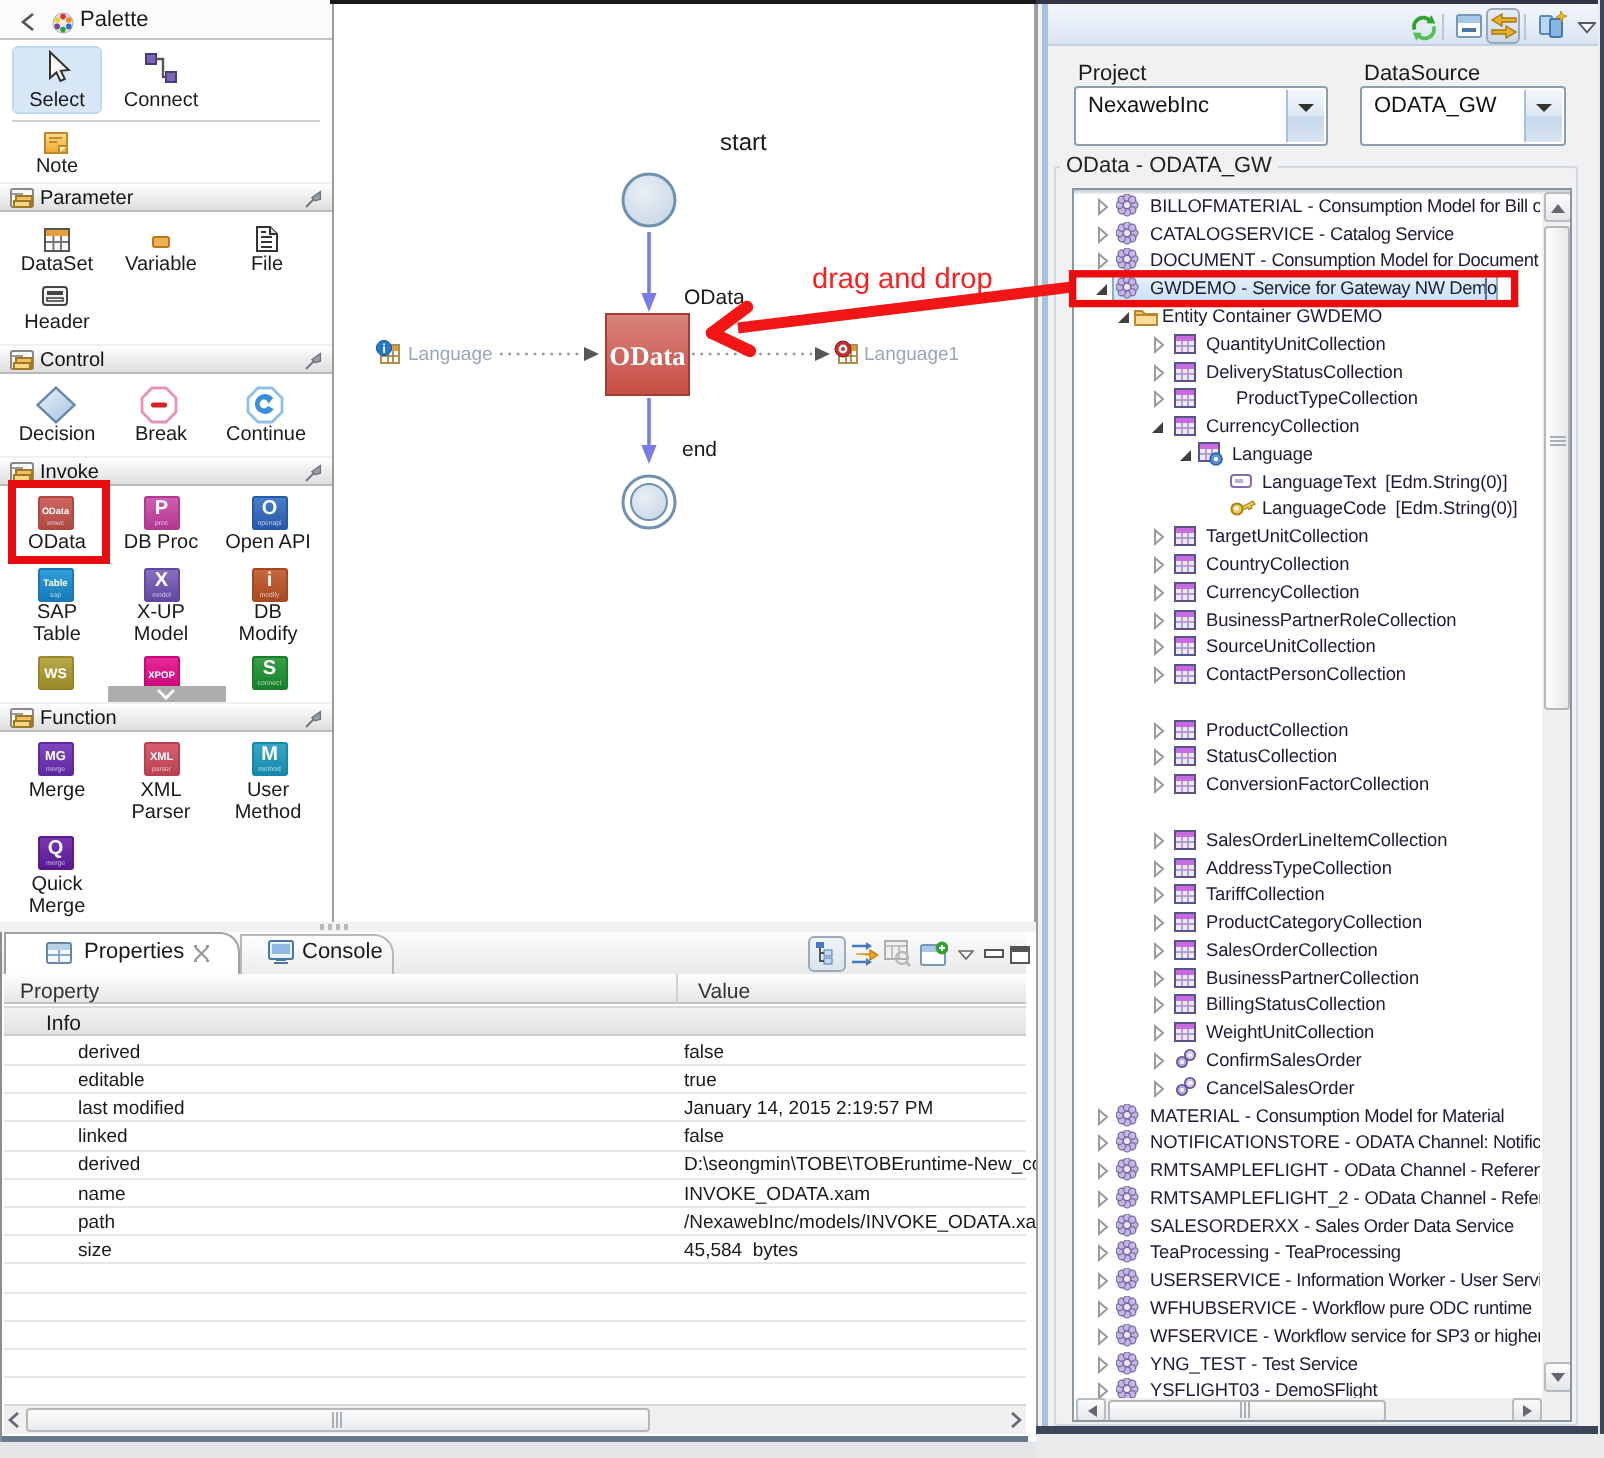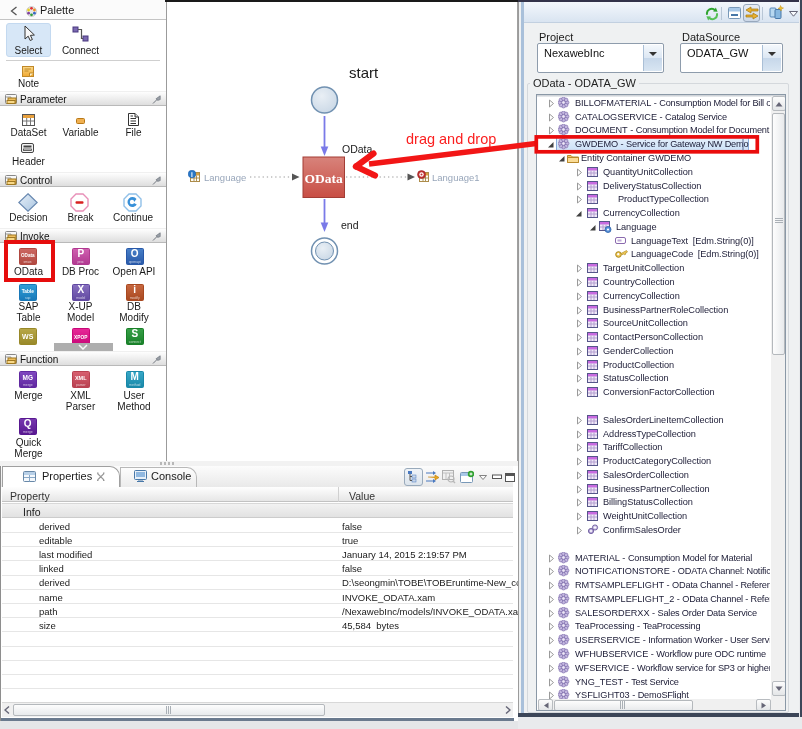--- a/index.html
+++ b/index.html
@@ -346,21 +346,21 @@
 <text x="323.7" y="182.5" font-family="Liberation Serif" font-size="13.5" font-weight="bold" fill="#fff" text-anchor="middle">OData</text>
 <line x1="324.5" y1="199" x2="324.5" y2="224" stroke="#7a7ae8" stroke-width="1.8"></line>
 <path d="M324.5 232 L320.7 222.5 L328.3 222.5 Z" fill="#7a7ae8"></path>
 <circle cx="324.5" cy="251" r="13" fill="#fff" stroke="#7191b1" stroke-width="1.5"></circle>
 <circle cx="324.5" cy="251" r="9" fill="url(#gc)" stroke="#7191b1" stroke-width="1"></circle>
 <line x1="250" y1="177" x2="293" y2="177" stroke="#999" stroke-width="1.2" stroke-dasharray="1.3 2.9"></line>
 <path d="M299.5 177 L292 173.5 L292 180.5 Z" fill="#555"></path>
 <line x1="346" y1="177" x2="407" y2="177" stroke="#999" stroke-width="1.2" stroke-dasharray="1.3 2.9"></line>
 <path d="M415 177 L407.5 173.5 L407.5 180.5 Z" fill="#555"></path>
 </svg>
-    <div class="lbl" style="left:349px;top:64px;font-size:15px">start</div>
+    <div class="lbl" style="left:360px;top:64px;font-size:12px">start</div>
     <div class="lbl" style="left:342px;top:143px;font-size:10.5px">OData</div>
     <div class="lbl" style="left:341px;top:219px;font-size:10.5px">end</div>
     <svg class="abs" style="left:188px;top:170px" width="14" height="14" viewBox="0 0 14 14">
       <rect x="2.5" y="2.5" width="9" height="9" fill="#fdfdf8" stroke="#ad8c4a"></rect>
       <rect x="3" y="3" width="8" height="2.5" fill="#d8a040"></rect>
       <path d="M3 8 H11 M6 5.5 V11 M8.5 5.5 V11" stroke="#997733" stroke-width="0.8"></path>
       <circle cx="4" cy="4" r="3.8" fill="#2878c8" stroke="#1858a8" stroke-width="0.5"></circle>
       <text x="4" y="6.6" font-size="6.5" font-weight="bold" fill="#fff" text-anchor="middle" font-family="Liberation Sans">i</text>
     </svg>
     <div class="lbl" style="left:204px;top:172px;color:#98a6ba;font-size:9.5px">Language</div>
@@ -744,31 +744,20 @@
         <svg style="position:absolute;left:38px;top:3px" width="7" height="9" viewBox="0 0 7 9">
           <path d="M1.5 1 L5.5 4.5 L1.5 8 Z" fill="#fefefe" stroke="#9a9a9a" stroke-width="1"></path>
         </svg>
         <svg style="position:absolute;left:49px;top:2px" width="11" height="10" viewBox="0 0 11 10">
           <rect x="0.5" y="0.5" width="10" height="9" fill="#efe9f7" stroke="#56568a"></rect>
           <rect x="1" y="1" width="9" height="2.5" fill="#c86ae0"></rect>
           <path d="M1 6 H10 M4 3.5 V9 M7 3.5 V9" stroke="#b49ed0" stroke-width="1"></path>
         </svg>
         <span class="tx" style="left:65px">ContactPersonCollection</span>
       </div>
-      <div class="trow" style="top:248.8px">
-        <svg style="position:absolute;left:38px;top:3px" width="7" height="9" viewBox="0 0 7 9">
-          <path d="M1.5 1 L5.5 4.5 L1.5 8 Z" fill="#fefefe" stroke="#9a9a9a" stroke-width="1"></path>
-        </svg>
-        <svg style="position:absolute;left:49px;top:2px" width="11" height="10" viewBox="0 0 11 10">
-          <rect x="0.5" y="0.5" width="10" height="9" fill="#efe9f7" stroke="#56568a"></rect>
-          <rect x="1" y="1" width="9" height="2.5" fill="#c86ae0"></rect>
-          <path d="M1 6 H10 M4 3.5 V9 M7 3.5 V9" stroke="#b49ed0" stroke-width="1"></path>
-        </svg>
-        <span class="tx" style="left:65px">GenderCollection</span>
-      </div>
       <div class="trow" style="top:262.6px">
         <svg style="position:absolute;left:38px;top:3px" width="7" height="9" viewBox="0 0 7 9">
           <path d="M1.5 1 L5.5 4.5 L1.5 8 Z" fill="#fefefe" stroke="#9a9a9a" stroke-width="1"></path>
         </svg>
         <svg style="position:absolute;left:49px;top:2px" width="11" height="10" viewBox="0 0 11 10">
           <rect x="0.5" y="0.5" width="10" height="9" fill="#efe9f7" stroke="#56568a"></rect>
           <rect x="1" y="1" width="9" height="2.5" fill="#c86ae0"></rect>
           <path d="M1 6 H10 M4 3.5 V9 M7 3.5 V9" stroke="#b49ed0" stroke-width="1"></path>
         </svg>
         <span class="tx" style="left:65px">ProductCollection</span>
@@ -887,20 +876,32 @@
         <svg style="position:absolute;left:38px;top:3px" width="7" height="9" viewBox="0 0 7 9">
           <path d="M1.5 1 L5.5 4.5 L1.5 8 Z" fill="#fefefe" stroke="#9a9a9a" stroke-width="1"></path>
         </svg>
         <svg style="position:absolute;left:49px;top:1px" width="12" height="11" viewBox="0 0 12 11">
           <circle cx="4" cy="7" r="2.6" fill="#b8a8d8" stroke="#5a4a90" stroke-width="0.8"></circle>
           <circle cx="8" cy="3.5" r="2.6" fill="#d0c4e8" stroke="#5a4a90" stroke-width="0.8"></circle>
           <circle cx="4" cy="7" r="1" fill="#fff"></circle>
           <circle cx="8" cy="3.5" r="1" fill="#fff"></circle>
         </svg>
         <span class="tx" style="left:65px">ConfirmSalesOrder</span>
+      </div>
+      <div class="trow" style="top:441.8px">
+        <svg style="position:absolute;left:38px;top:3px" width="7" height="9" viewBox="0 0 7 9">
+          <path d="M1.5 1 L5.5 4.5 L1.5 8 Z" fill="#fefefe" stroke="#9a9a9a" stroke-width="1"></path>
+        </svg>
+        <svg style="position:absolute;left:49px;top:1px" width="12" height="11" viewBox="0 0 12 11">
+          <circle cx="4" cy="7" r="2.6" fill="#b8a8d8" stroke="#5a4a90" stroke-width="0.8"></circle>
+          <circle cx="8" cy="3.5" r="2.6" fill="#d0c4e8" stroke="#5a4a90" stroke-width="0.8"></circle>
+          <circle cx="4" cy="7" r="1" fill="#fff"></circle>
+          <circle cx="8" cy="3.5" r="1" fill="#fff"></circle>
+        </svg>
+        <span class="tx" style="left:65px">CancelSalesOrder</span>
       </div>
       <div class="trow" style="top:455.5px">
         <svg style="position:absolute;left:10px;top:3px" width="7" height="9" viewBox="0 0 7 9">
           <path d="M1.5 1 L5.5 4.5 L1.5 8 Z" fill="#fefefe" stroke="#9a9a9a" stroke-width="1"></path>
         </svg>
         <svg style="position:absolute;left:20px;top:1px" width="12" height="12" viewBox="0 0 12 12">
           <circle cx="5.5" cy="5.5" r="5.3" fill="#d8d0ea"></circle>
           <circle cx="9.2" cy="5.5" r="1.8" fill="#c4b8e0" stroke="#7868a8" stroke-width="0.6"></circle>
           <circle cx="8.1" cy="8.1" r="1.8" fill="#c4b8e0" stroke="#7868a8" stroke-width="0.6"></circle>
           <circle cx="5.5" cy="9.2" r="1.8" fill="#c4b8e0" stroke="#7868a8" stroke-width="0.6"></circle>

